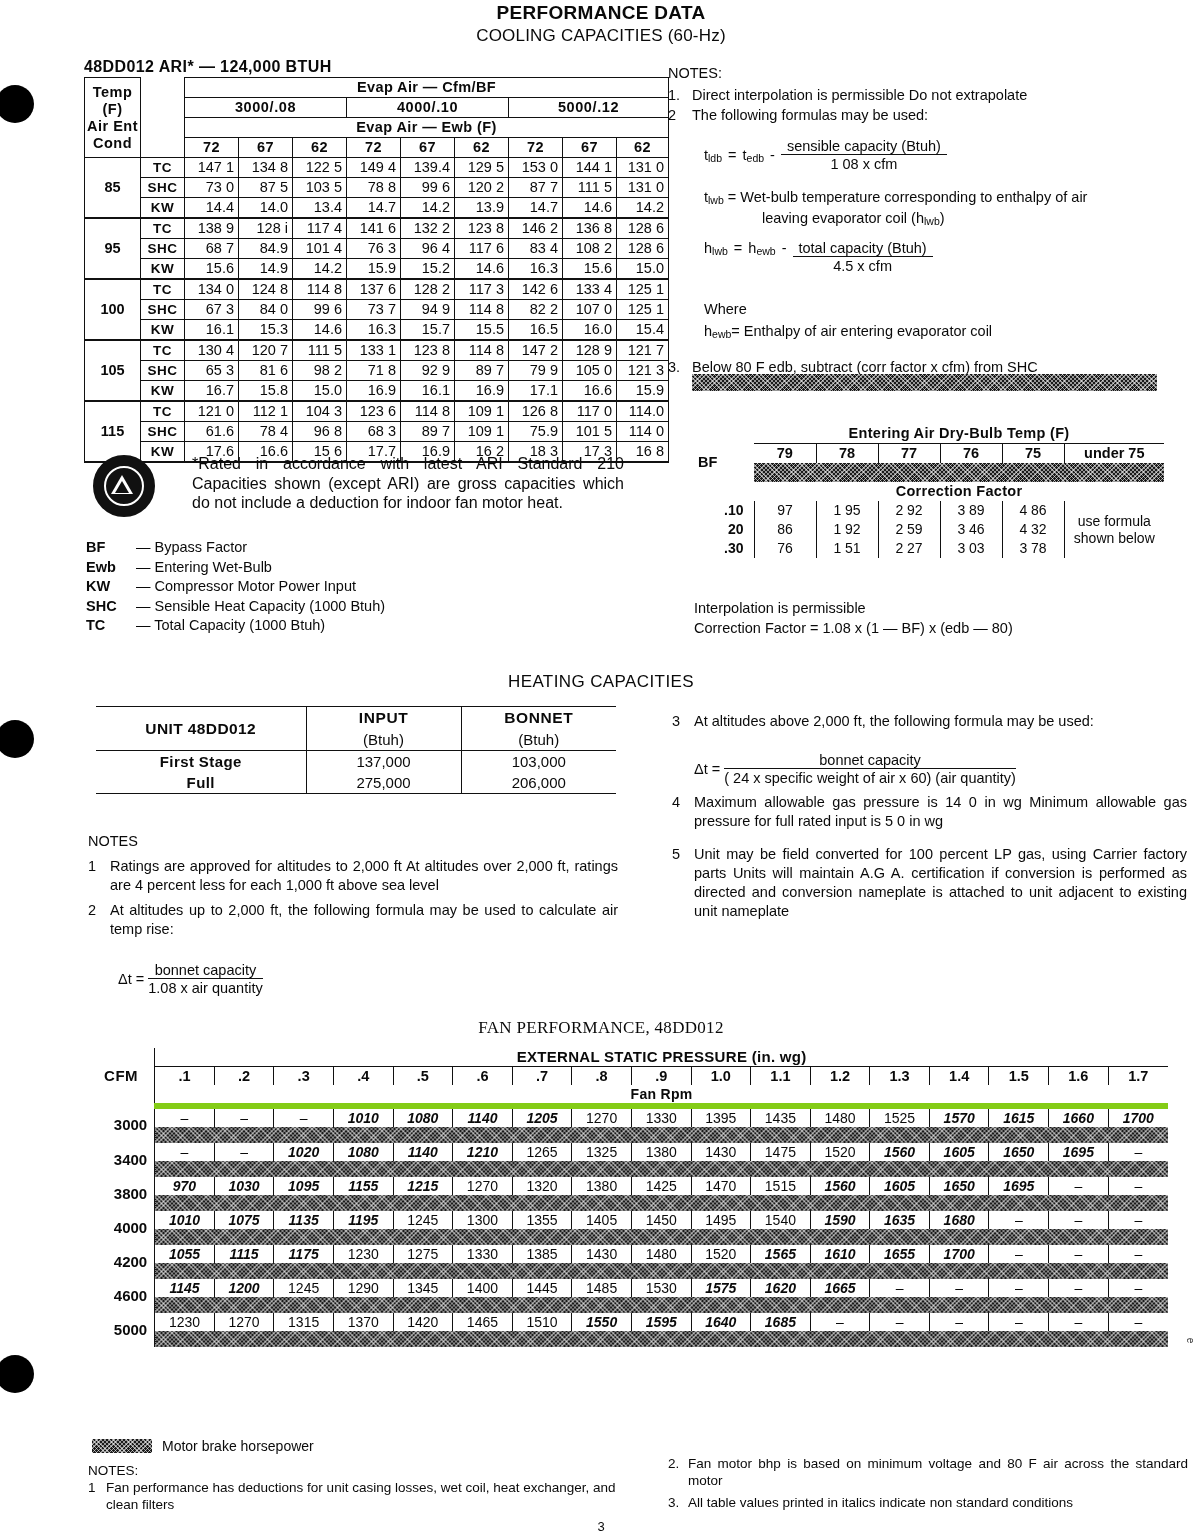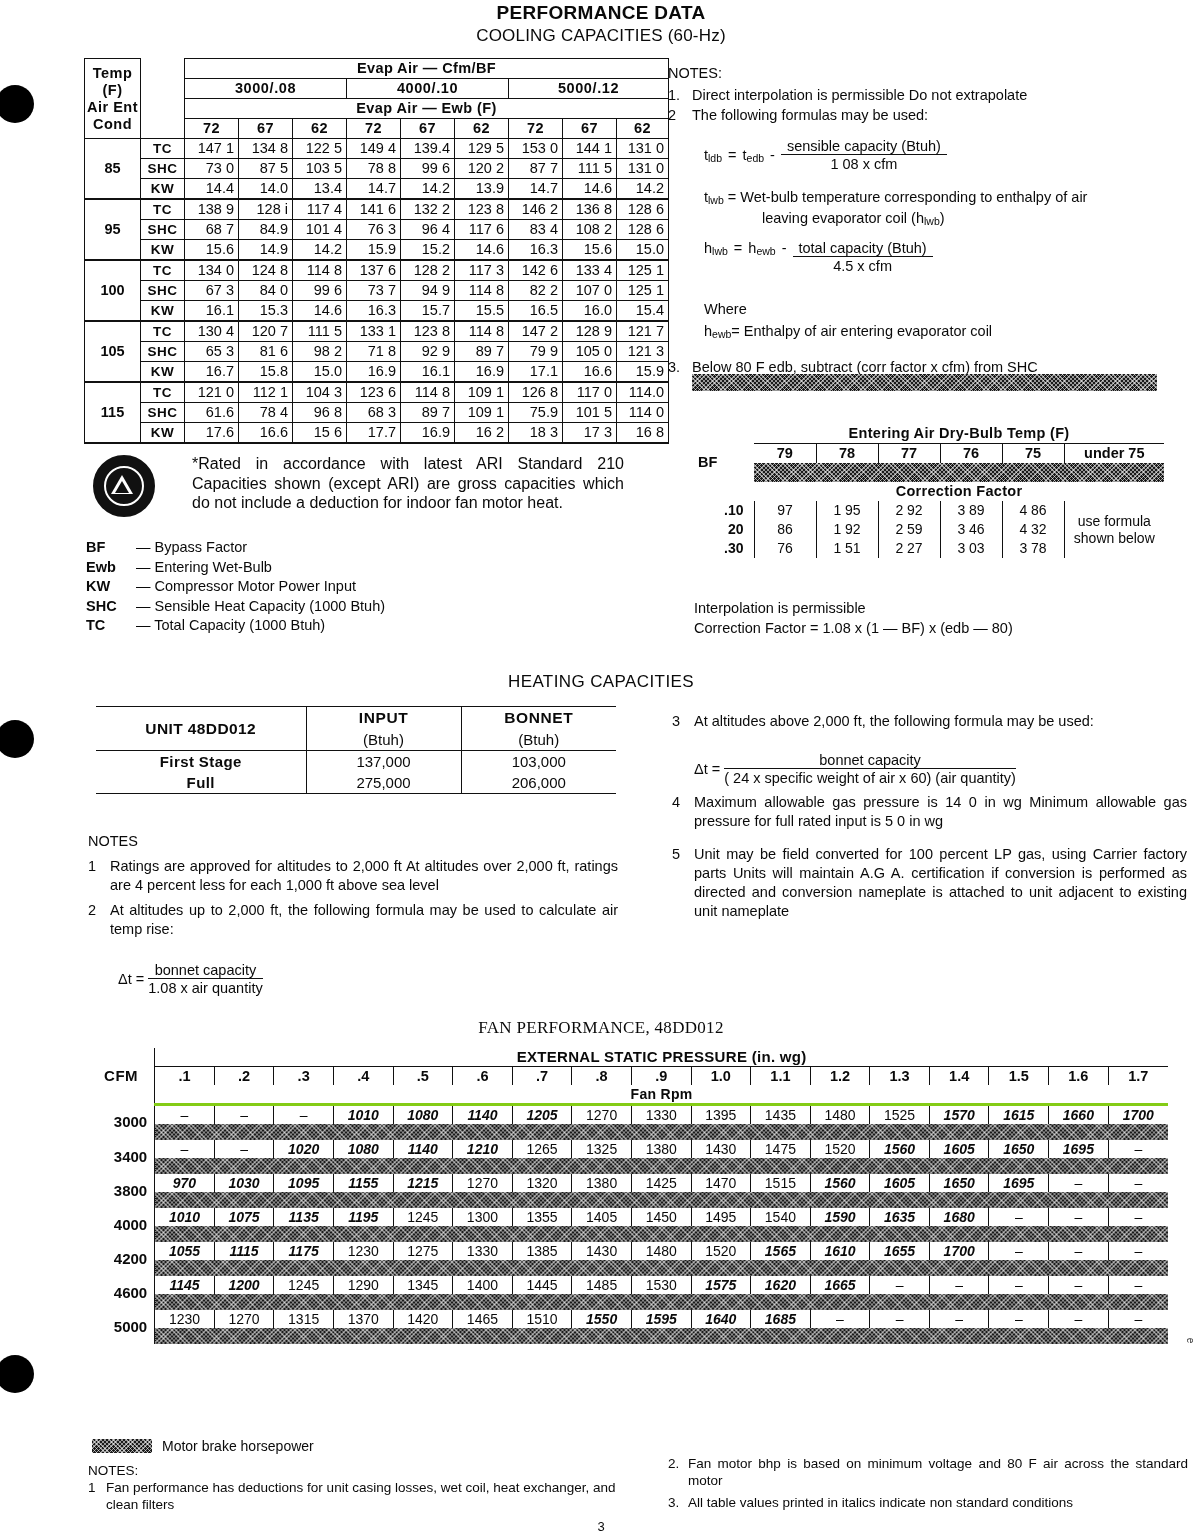--- a/index.html
+++ b/index.html
@@ -124,21 +124,21 @@
   table.ft td{padding:0;text-align:center;font-size:13.5px;height:18px;line-height:18px;}
   .ft .esp{font-weight:bold;font-size:15px;letter-spacing:.3px;border-bottom:1px solid #111;}
   .ft .cfmh{font-weight:bold;font-size:15px;letter-spacing:.5px;}
   .ft .ph{font-weight:bold;font-size:14.5px;border-right:1px solid #111;}
   .ft .frpm{font-weight:bold;font-size:14px;letter-spacing:.3px;}
   .ft .rowlbl{font-weight:bold;font-size:15px;text-align:right;padding-right:7px;
        border-right:1.5px solid #111;}
   .ft .v{font-size:14px;border-right:1px solid #111;}
   .ft .it{font-style:italic;font-weight:bold;}
   .ft .bhp{height:16px;}
-  .lb{border-bottom:3px solid #84cc16;}
+  .lb{border-bottom:6px solid #84cc16;}
 
   #fan-legend{left:92px;top:1438px;display:flex;align-items:center;gap:10px;}
   #fan-legend .sw{width:60px;height:14px;}
   #fan-legend .lt2{font-size:14px;}
   #fnotes-l{left:88px;top:1462px;width:560px;font-size:13.5px;line-height:17px;}
   #fnotes-l .item{display:flex;}
   #fnotes-l .n{flex:0 0 18px;}
   #fnotes-r{left:668px;top:1455px;width:520px;font-size:13.5px;line-height:17px;}
   #fnotes-r .item{display:flex;margin-bottom:5px;}
   #fnotes-r .n{flex:0 0 20px;}
@@ -154,20 +154,21 @@
 <div class="abs" id="title-heating">HEATING CAPACITIES</div>
 <div class="abs" id="title-fan">FAN PERFORMANCE, 48DD012</div>
 <div class="abs" id="page-number">3</div>
 <div class="abs" id="side-mark">e</div>
 
 <div class="abs punch" style="top:85px;"></div>
 <div class="abs punch" style="top:720px;"></div>
 <div class="abs punch" style="top:1355px;"></div>
 
 <div class="abs" id="cool-wrap">
+  <div id="cool-model">48DD012  ARI* — 124,000 BTUH</div>
   <table class="ct">
     <colgroup>
       <col style="width:56px">
         <col style="width:44px">
       <col style="width:54px">
         <col style="width:54px">
         <col style="width:54px">
       <col style="width:54px">
         <col style="width:54px">
         <col style="width:54px">

